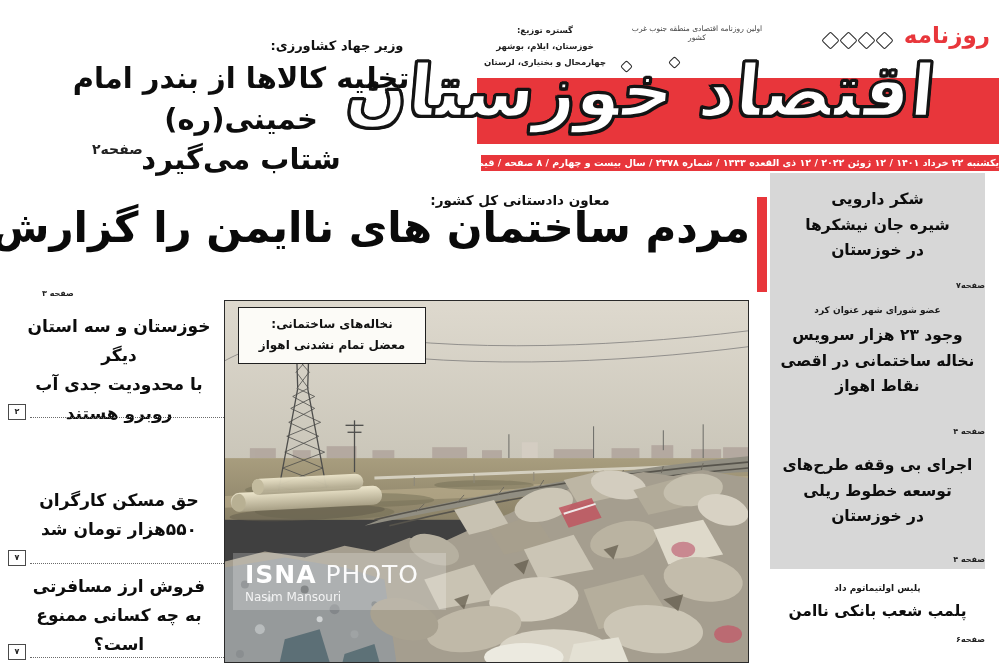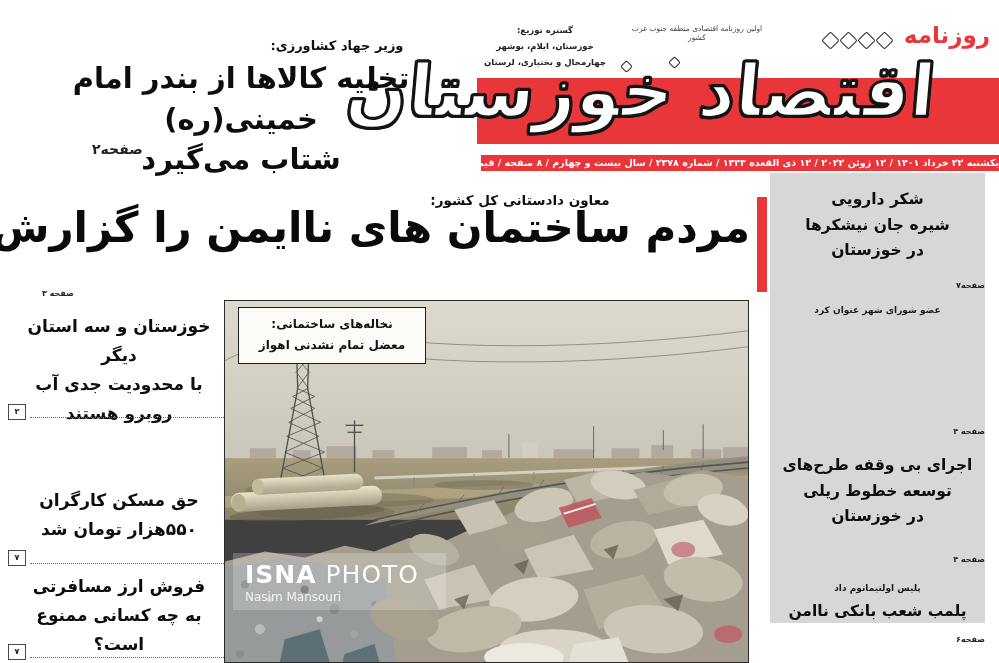--- a/index.html
+++ b/index.html
@@ -62,21 +62,21 @@
   .photo-caption { position:absolute; top:6px; left:13px; width:188px;
     background:#fcfbf7; border:1.3px solid #1f1f1f; padding:6px 8px 7px;
     text-align:center; font-size:12px; font-weight:bold; color:#111; line-height:1.75; }
   .watermark { position:absolute; top:252px; right:302px; left:8px;
     background:rgba(255,255,255,0.22); padding:7px 12px 6px; direction:ltr; }
   .wm-line1 { color:#fff; font-size:25px; letter-spacing:1px; white-space:nowrap; }
   .wm-bold { font-weight:bold; }
   .wm-light { font-weight:normal; opacity:0.95; }
   .wm-credit { color:rgba(255,255,255,0.85); font-size:12px; margin-top:1px; }
   
-  .sidebar { position:absolute; top:173px; left:770px; width:215px; height:450px; background:#d7d7d7; }
+  .sidebar { position:absolute; top:173px; left:770px; width:215px; height:396px; background:#d7d7d7; }
   .sb-lines { position:absolute; left:0; width:100%; text-align:center;
     font-size:15.5px; font-weight:bold; color:#0d0d0d; line-height:1.65; }
   .sb-kicker { position:absolute; left:0; width:100%; text-align:center;
     font-size:9px; font-weight:bold; color:#1a1a1a; }
   .sb-page { position:absolute; left:0; width:100%; text-align:right;
     font-size:8px; font-weight:bold; color:#222; }
 </style>
 </head>
 <body>
 
@@ -321,20 +321,25 @@
 
   <div class="sidebar">
     <div class="sb-lines" style="top:14px;">
       <div>شکر دارویی</div>
       <div>شیره جان نیشکرها</div>
       <div>در خوزستان</div>
     </div>
     <div class="sb-page" style="top:108px;">صفحه۷</div>
 
     <div class="sb-kicker" style="top:132px;">عضو شورای شهر عنوان کرد</div>
+    <div class="sb-lines" style="top:150px;">
+      <div>وجود ۲۳ هزار سرویس</div>
+      <div>نخاله ساختمانی در اقصی</div>
+      <div>نقاط اهواز</div>
+    </div>
     <div class="sb-page" style="top:254px;">صفحه ۴</div>
 
     <div class="sb-lines" style="top:280px;">
       <div>اجرای بی وقفه طرح‌های</div>
       <div>توسعه خطوط ریلی</div>
       <div>در خوزستان</div>
     </div>
     <div class="sb-page" style="top:382px;">صفحه ۴</div>
 
     <div class="sb-kicker" style="top:410px;">پلیس اولتیماتوم داد</div>

